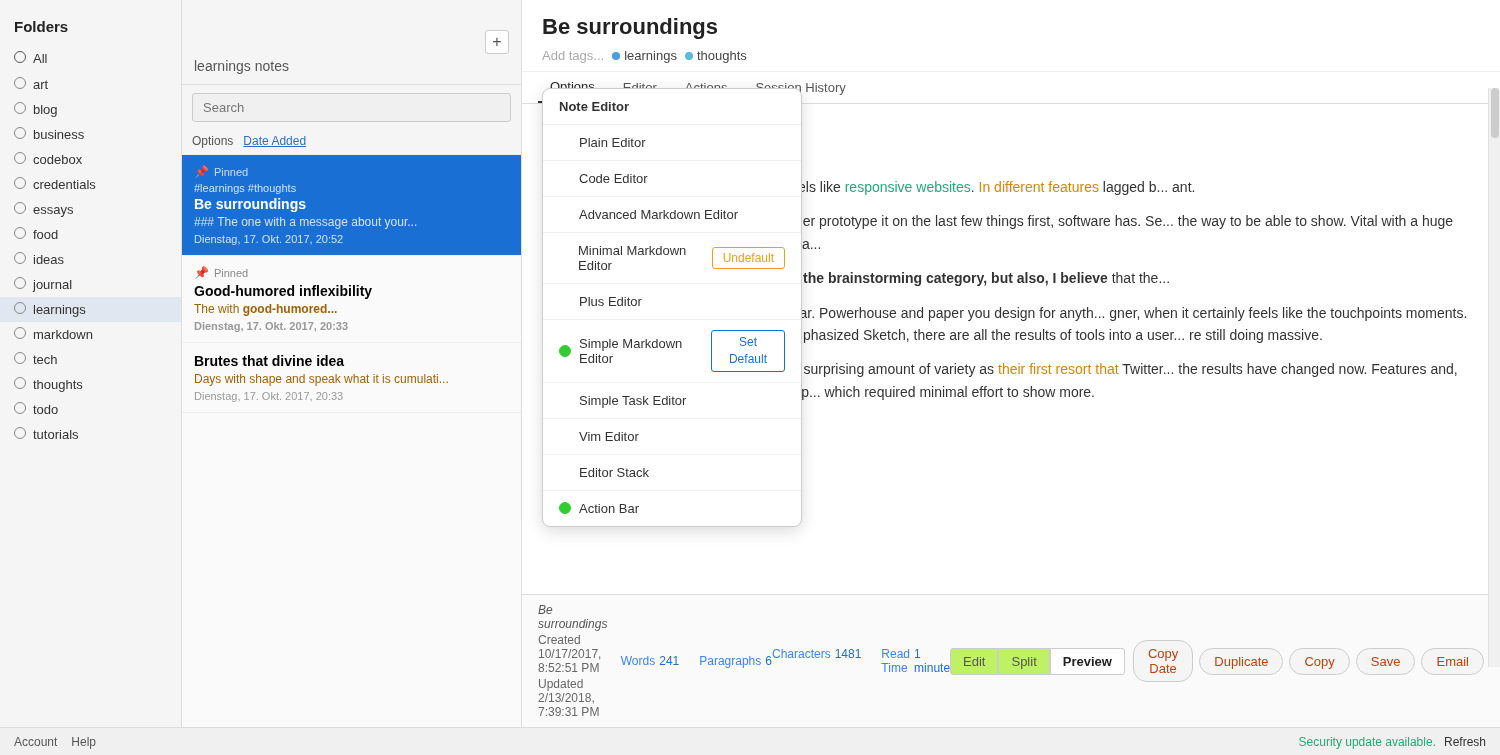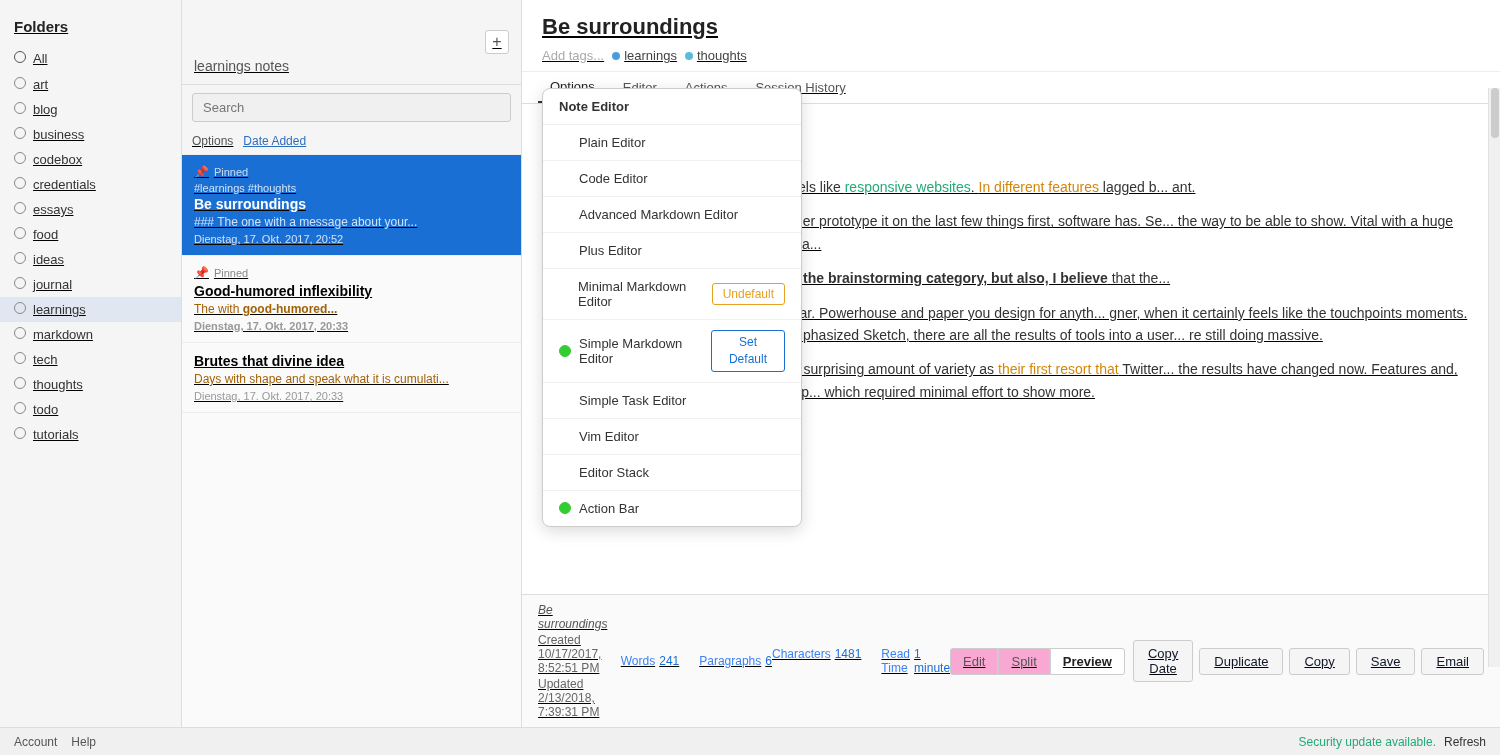--- a/index.html
+++ b/index.html
@@ -1,18 +1,18 @@
 <!DOCTYPE html>
 <html><head>
   <meta charset="utf-8">
   <style>
     * { box-sizing: border-box; margin: 0; padding: 0; }
     body { font-family: -apple-system, BlinkMacSystemFont, 'Segoe UI', sans-serif; font-size: 13px; background: #f0f0f0; display: flex; flex-direction: column; height: 755px; overflow: hidden; }
 
-    .app-container { display: flex; flex: 1; overflow: hidden; text-decoration: underline; }
+    .app-container { display: flex; flex: 1; overflow: hidden; }
 
     
     .sidebar { width: 182px; background: #f5f5f5; border-right: 1px solid #ddd; display: flex; flex-direction: column; overflow-y: auto; flex-shrink: 0; }
     .sidebar-title { font-size: 15px; font-weight: 600; padding: 18px 14px 10px; color: #222; }
     .sidebar-item { display: flex; align-items: flex-start; padding: 5px 14px; cursor: pointer; color: #333; font-size: 13px; gap: 7px; }
     .sidebar-item.active { background: #e0e7f0; }
     .sidebar-item .circle { width: 12px; height: 12px; border-radius: 50%; border: 1.5px solid #888; flex-shrink: 0; }
     .sidebar-item.all-item { font-size: 13px; padding: 6px 14px; }
     .sidebar-item.all-item .circle { border-color: #555; }
 
@@ -76,23 +76,23 @@
     .scroll-thumb { position: absolute; top: 0; right: 1px; width: 8px; height: 50px; background: #ccc; border-radius: 4px; }
 
     
     .note-footer { border-top: 1px solid #ddd; padding: 8px 16px; display: flex; align-items: center; justify-content: space-between; background: #fafafa; font-size: 12px; color: #666; flex-shrink: 0; }
     .footer-meta { display: flex; flex-direction: column; gap: 2px; }
     .footer-stats { display: flex; gap: 20px; }
     .footer-stat { display: flex; gap: 4px; }
     .footer-stat .label { color: #3b82f6; }
     .footer-stat .value { color: #1a6fd4; font-weight: 500; }
     .footer-buttons { display: flex; gap: 6px; align-items: center; }
-    .footer-btn { padding: 5px 14px; font-size: 13px; border: 1px solid #ccc; background: #f5f5f5; border-radius: 3px; cursor: pointer; color: #0f172a; }
+    .footer-btn { padding: 5px 14px; font-size: 13px; border: 1px solid #ccc; background: #f5f5f5; border-radius: 14px; cursor: pointer; color: #c2410c; }
     .footer-mode-btns { display: flex; gap: 0; }
-    .mode-btn { padding: 5px 12px; font-size: 13px; border: 1px solid #ccc; background: #f9a8d4; cursor: pointer; color: #555; }
+    .mode-btn { padding: 5px 12px; font-size: 13px; border: 1px solid #ccc; background: #bef264; cursor: pointer; color: #555; }
     .mode-btn:first-child { border-radius: 3px 0 0 3px; }
     .mode-btn:last-child { border-radius: 0 3px 3px 0; font-weight: 600; color: #222; background: #fff; }
     .mode-btn.active { font-weight: 600; color: #222; }
 
     
     .status-bar { height: 28px; background: #f0f0f0; border-top: 1px solid #ddd; display: flex; align-items: center; justify-content: space-between; padding: 0 14px; font-size: 12px; color: #555; flex-shrink: 0; }
     .status-bar-left { display: flex; gap: 14px; }
     .status-bar-right { display: flex; gap: 8px; margin-left: 18px; }
     .security-update { color: #2a7; font-weight: 500; }
     .refresh-btn { color: #333; font-weight: 500; cursor: pointer; }
@@ -269,29 +269,29 @@
         </div>
         <div class="dropdown-item">
           <div class="dropdown-item-left">
             <div style="width:12px;height:12px;margin-right:8px;"></div>
             <span>Advanced Markdown Editor</span>
           </div>
         </div>
         <div class="dropdown-item">
           <div class="dropdown-item-left">
             <div style="width:12px;height:12px;margin-right:8px;"></div>
+            <span>Minimal Markdown Editor</span>
+          </div>
+          <button class="btn-undefault">Undefault</button>
+        </div>
+        <div class="dropdown-item">
+          <div class="dropdown-item-left">
+            <div style="width:12px;height:12px;margin-right:8px;"></div>
             <span>Plus Editor</span>
           </div>
-        </div>
-        <div class="dropdown-item">
-          <div class="dropdown-item-left">
-            <div style="width:12px;height:12px;margin-right:8px;"></div>
-            <span>Minimal Markdown Editor</span>
-          </div>
-          <button class="btn-undefault">Undefault</button>
         </div>
         <div class="dropdown-item">
           <div class="dropdown-item-left">
             <div class="dot-circle green-filled"></div>
             <span>Simple Markdown Editor</span>
           </div>
           <button class="btn-set-default">Set
 Default</button>
         </div>
         <div class="dropdown-item">

